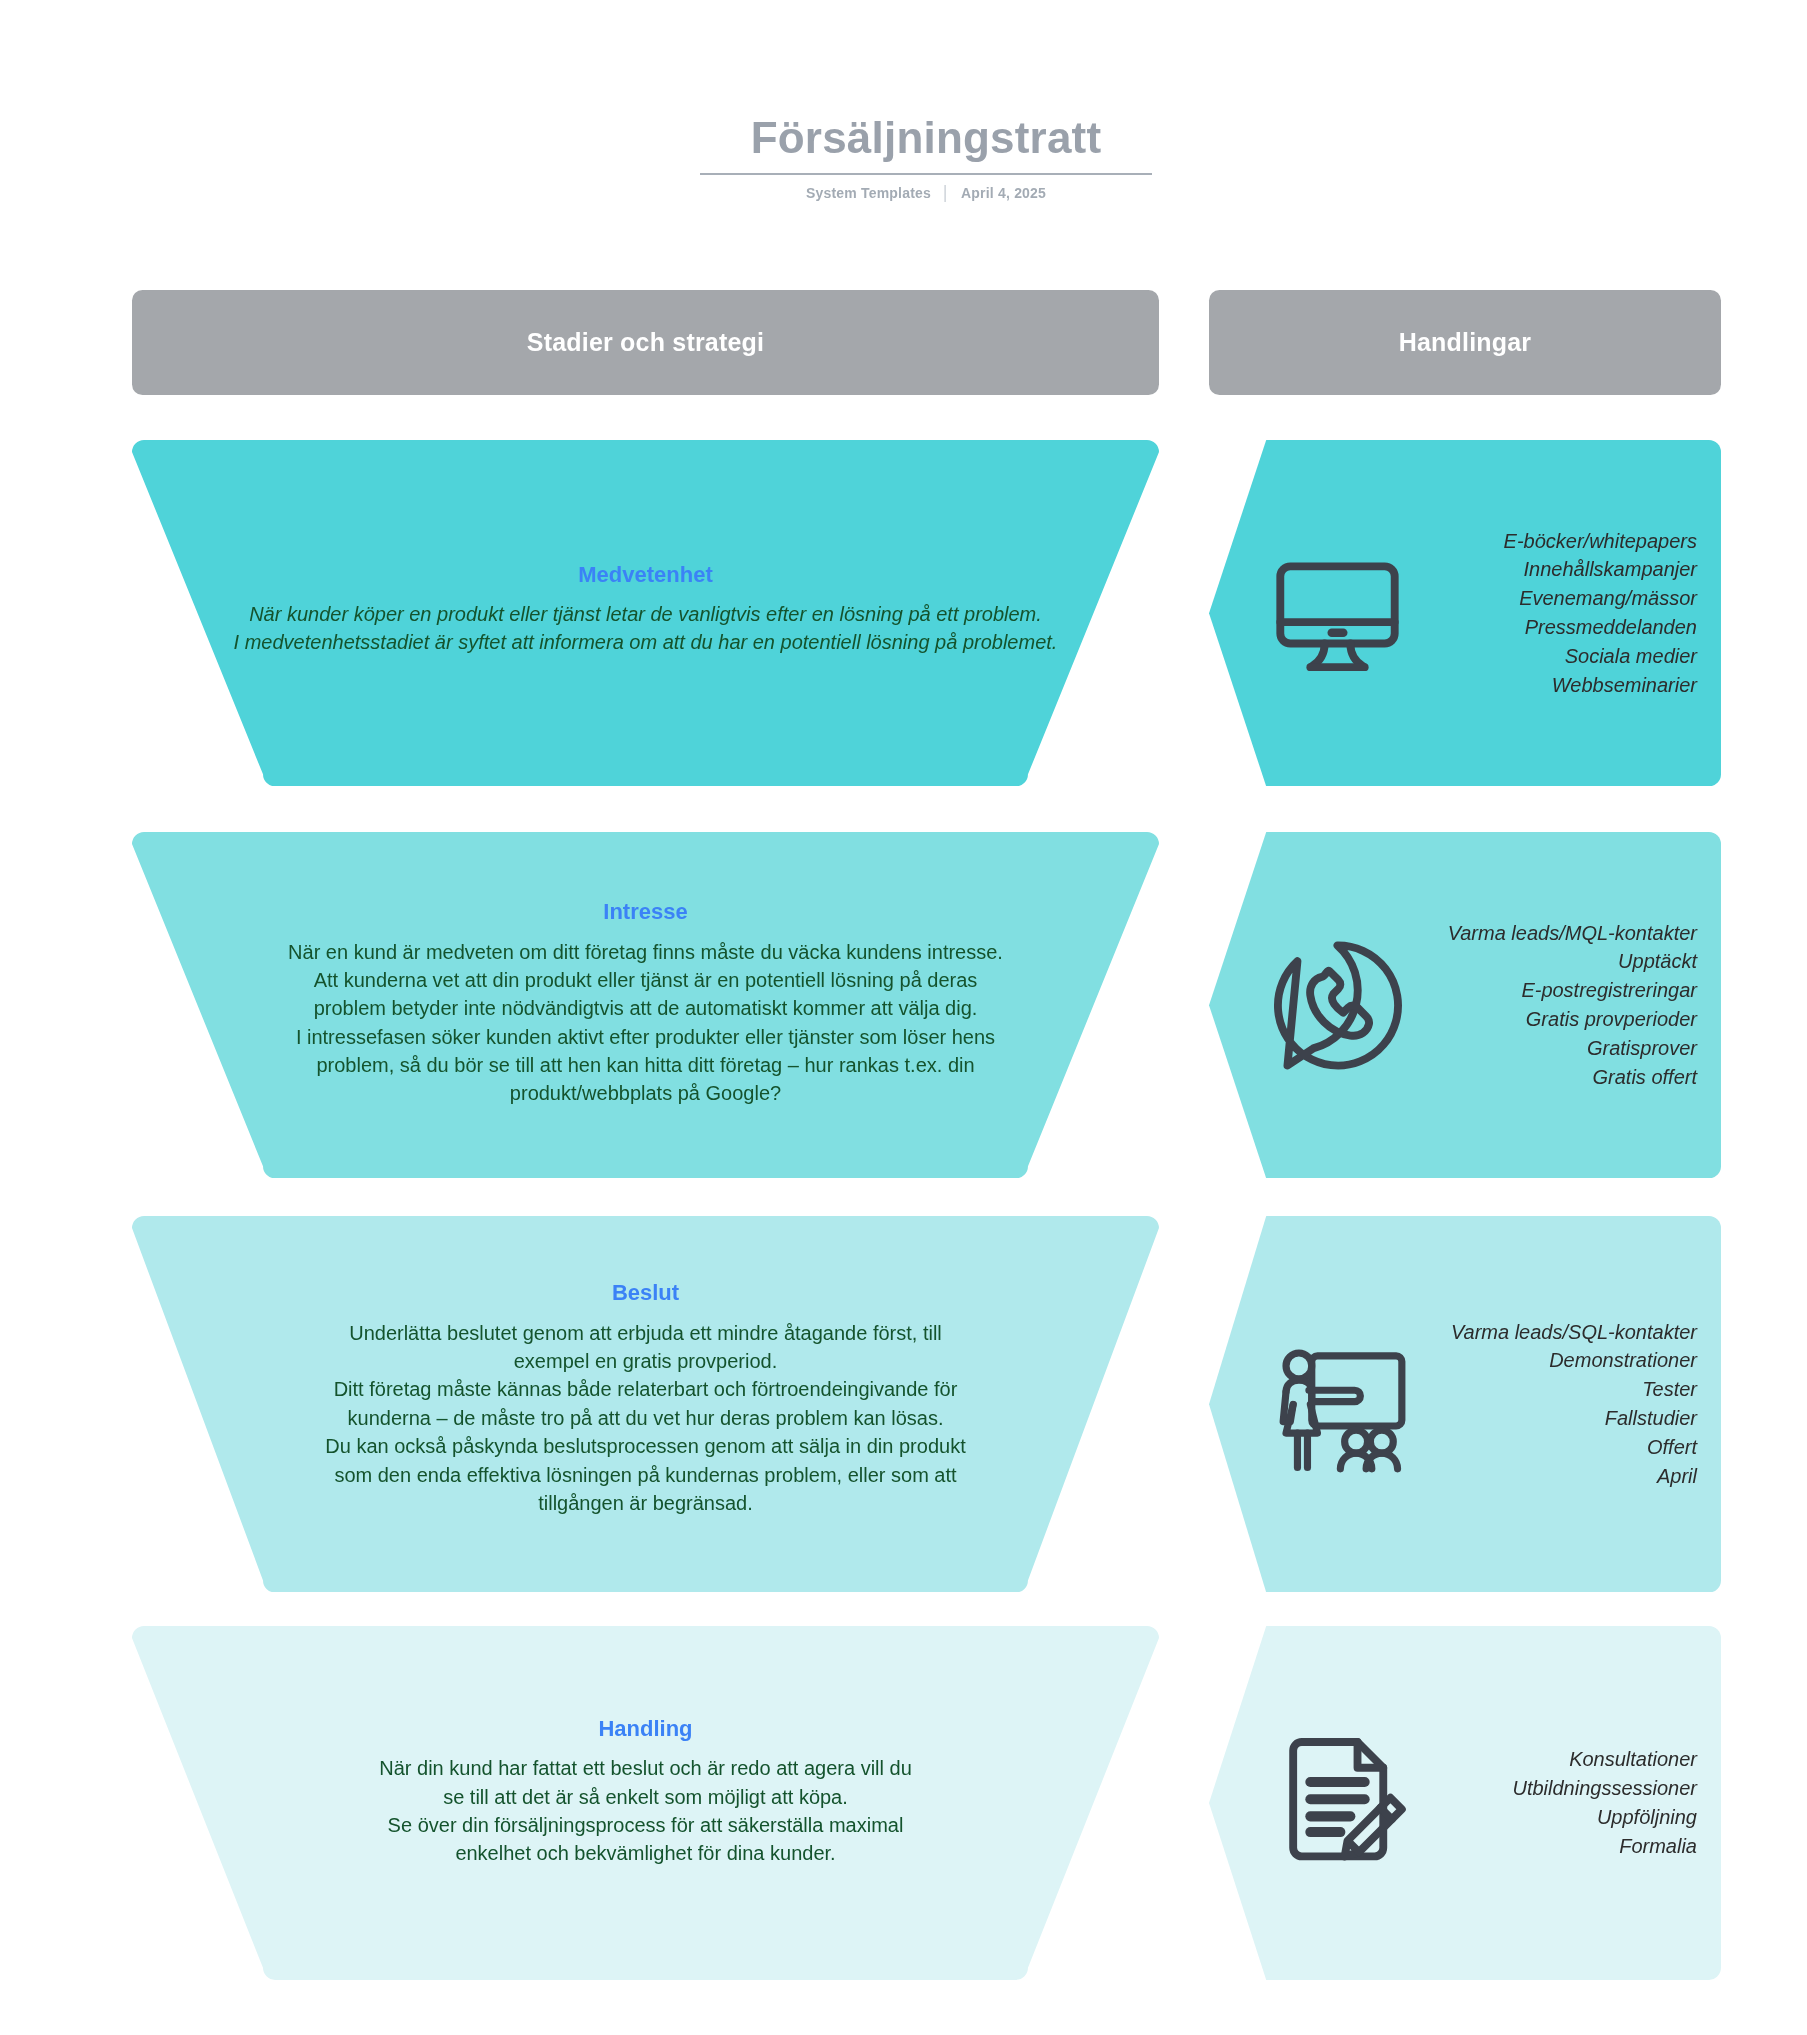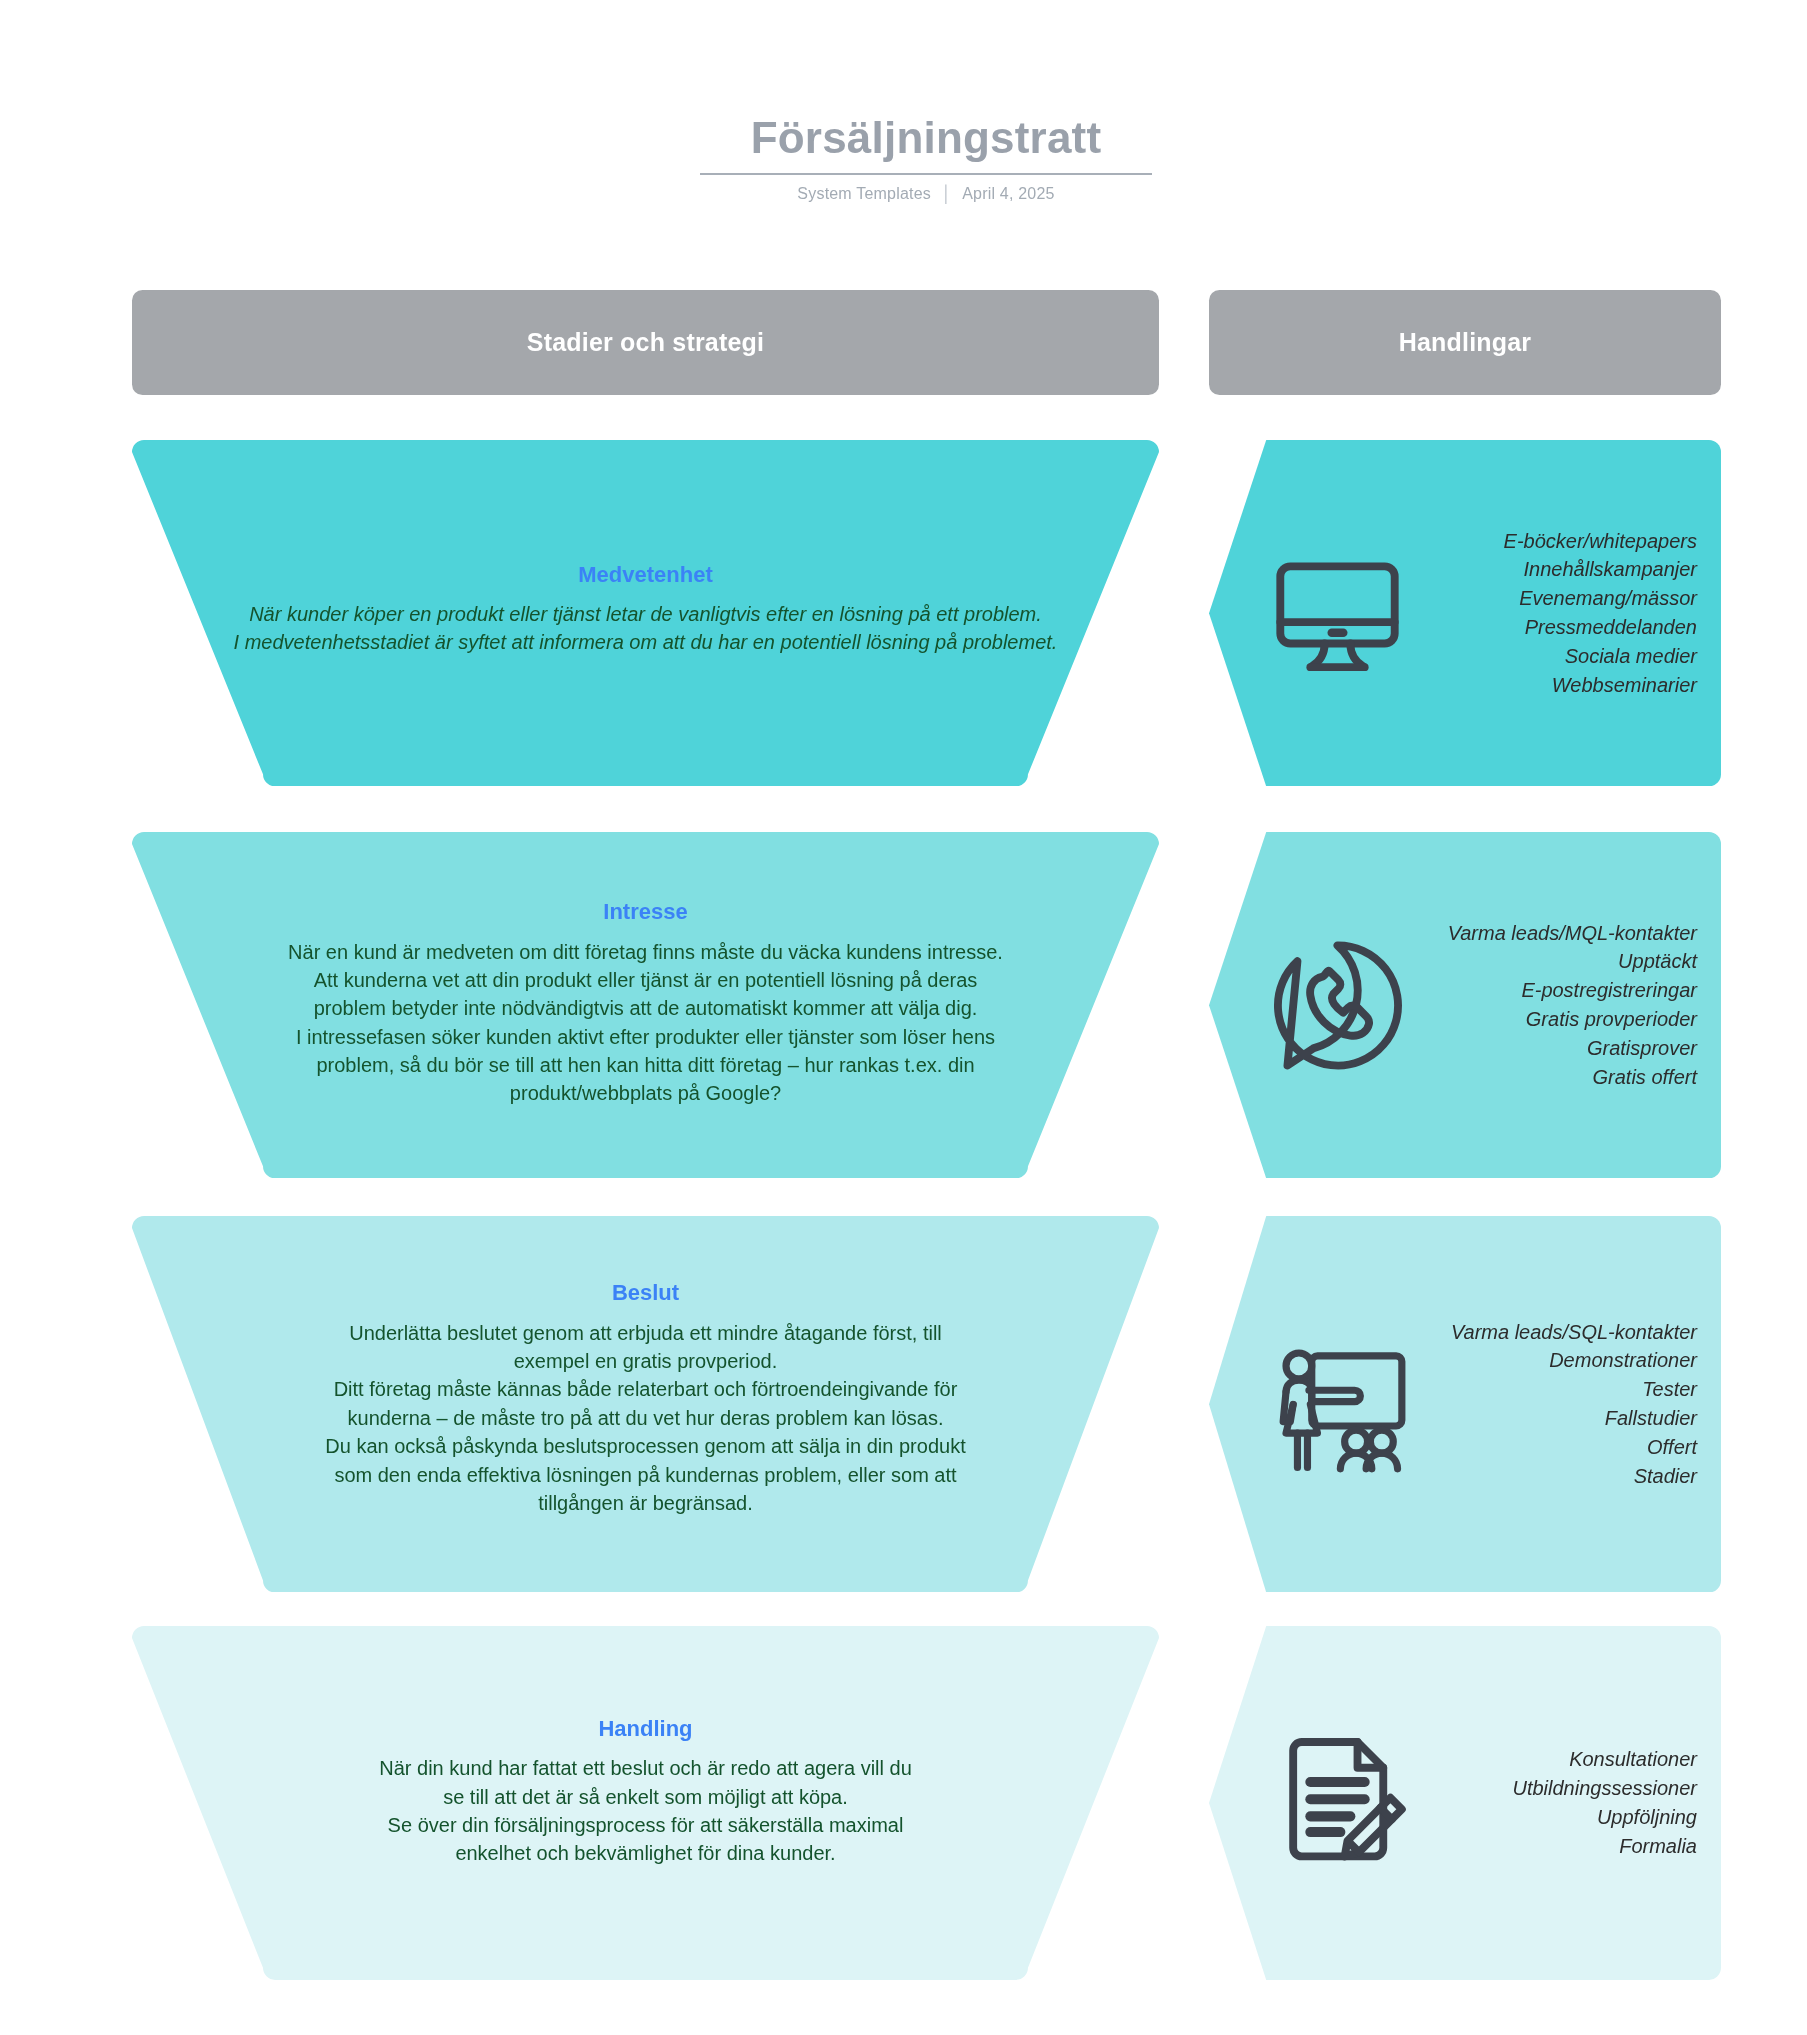--- a/index.html
+++ b/index.html
@@ -34,24 +34,25 @@
     letter-spacing: 0.2px;
     line-height: 1.15;
   }
   .title-rule {
     width: 452px;
     height: 2.3px;
     background: #a8afb8;
     margin: 9px 0 10.5px 0;
   }
   .subtitle {
-    font-size: 16px;
+    font-size: 14px;
     color: #a3abb4;
     letter-spacing: 0.2px;
     white-space: nowrap;
+    font-weight: bold;
   }
   .subtitle .sep {
     display: inline-block;
     margin: 0 10.5px;
     color: #bac1c9;
   }
 
   
   .col-head {
     position: absolute;
@@ -289,21 +290,21 @@
           <path d="M52,95 A11,11 0 0 1 74,95"></path>
           <path d="M70,95 A11,11 0 0 1 92,95"></path>
         </svg>
       </div>
       <div class="action-list">
         <div>Varma leads/SQL-kontakter</div>
         <div>Demonstrationer</div>
         <div>Tester</div>
         <div>Fallstudier</div>
         <div>Offert</div>
-        <div>Stadier</div>
+        <div>April</div>
       </div>
     </div>
   </div>
 
   <div class="action-stage action-4">
     <svg class="action-shape" viewBox="0 0 680 470" preserveAspectRatio="none">
       <path id="ash4" d="M76,0 H664 A16,16 0 0 1 680,16 V454 A16,16 0 0 1 664,470 H76 L0,235 Z" fill="#ddf4f6"></path>
     </svg>
     <div class="action-inner">
       <div class="action-icon">

